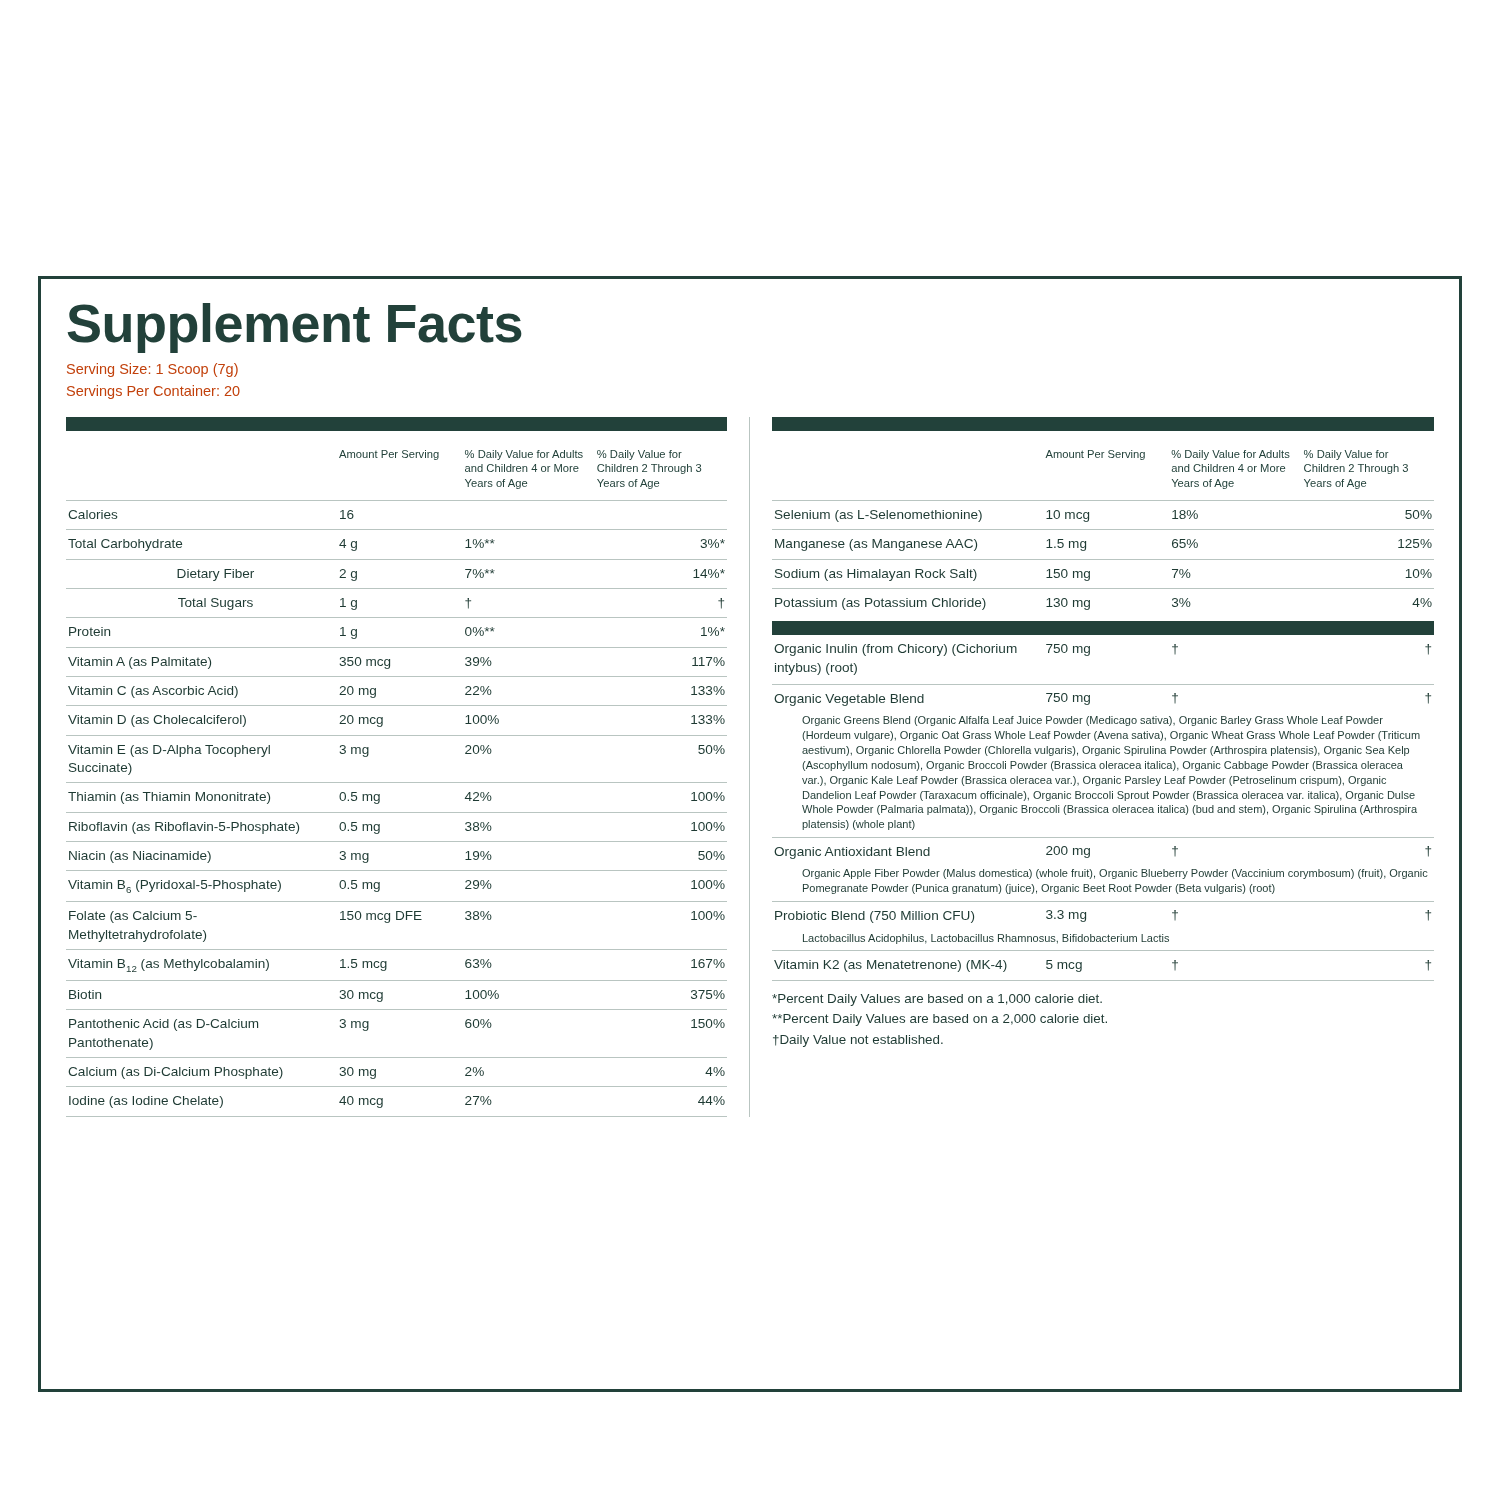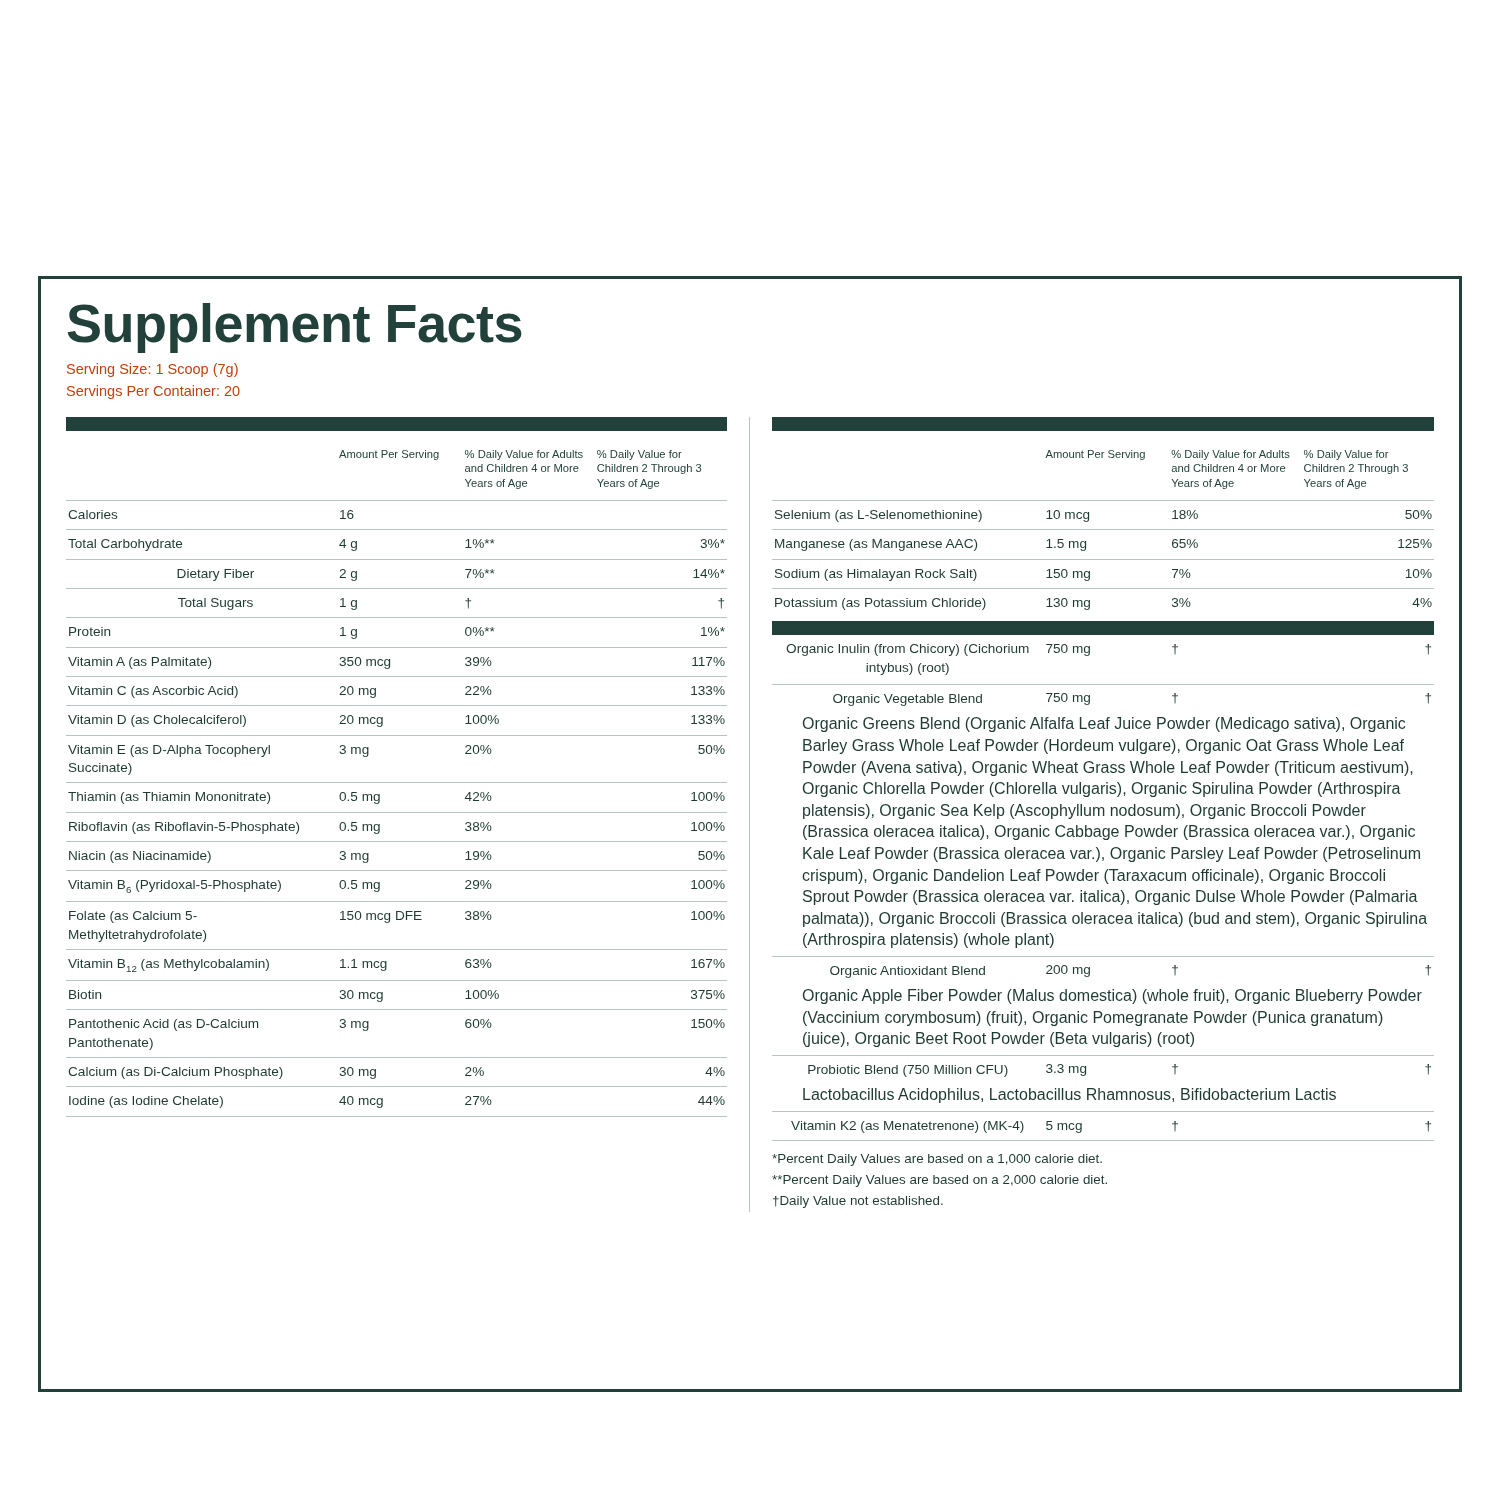--- a/index.html
+++ b/index.html
@@ -91,27 +91,27 @@
   .c-dv1  { width: 20%; }
   .c-dv2  { width: 20%; text-align: right; }
   td.num-r { text-align: right; }
   tr.row td {
     border-bottom: 1px solid #b9c5c1;
     line-height: 1.35;
   }
   tr.row.nb td { border-bottom: none; }
   .indent1 { padding-left: 30px; text-align: center; }
   .sub {
-    font-size: 16px;
+    font-size: 11px;
     line-height: 1.42;
     padding-left: 30px;
     padding-top: 0;
     padding-right: 6px;
   }
-  .blend-name { line-height: 1.35; text-align: center; }
+  .blend-name { line-height: 1.35; }
   .dagger { text-align: left; }
   .dagger-r { text-align: right; }
   sub { font-size: 0.72em; }
   .footnotes {
     font-size: 13.4px;
     line-height: 1.55;
     padding-top: 8px;
   }
   .spacer-bar {
     height: 14px;
@@ -226,21 +226,21 @@
                 <td class="num-r">100%</td>
             </tr>
             <tr class="row">
                 <td>Folate (as Calcium 5-Methyltetrahydrofolate)</td>
                 <td>150 mcg DFE</td>
                 <td>38%</td>
                 <td class="num-r">100%</td>
               </tr>
             <tr class="row">
               <td><span>Vitamin B</span><sub>12</sub><span> (as Methylcobalamin)</span></td>
-              <td>1.1 mcg</td>
+              <td>1.5 mcg</td>
                 <td>63%</td>
                 <td class="num-r">167%</td>
             </tr>
             <tr class="row">
                 <td>Biotin</td>
                 <td>30 mcg</td>
                 <td>100%</td>
                 <td class="num-r">375%</td>
               </tr>
             <tr class="row">

